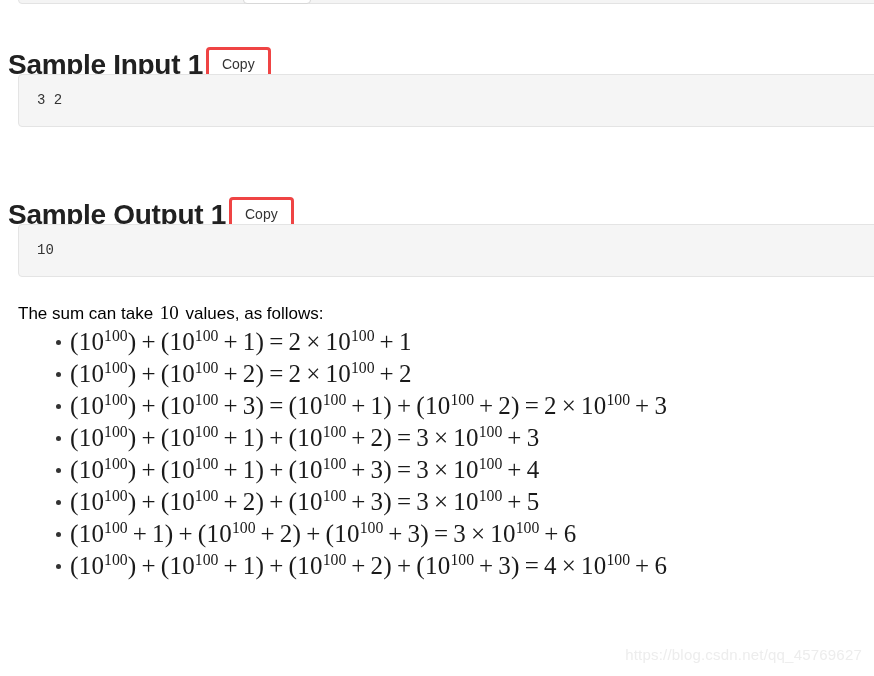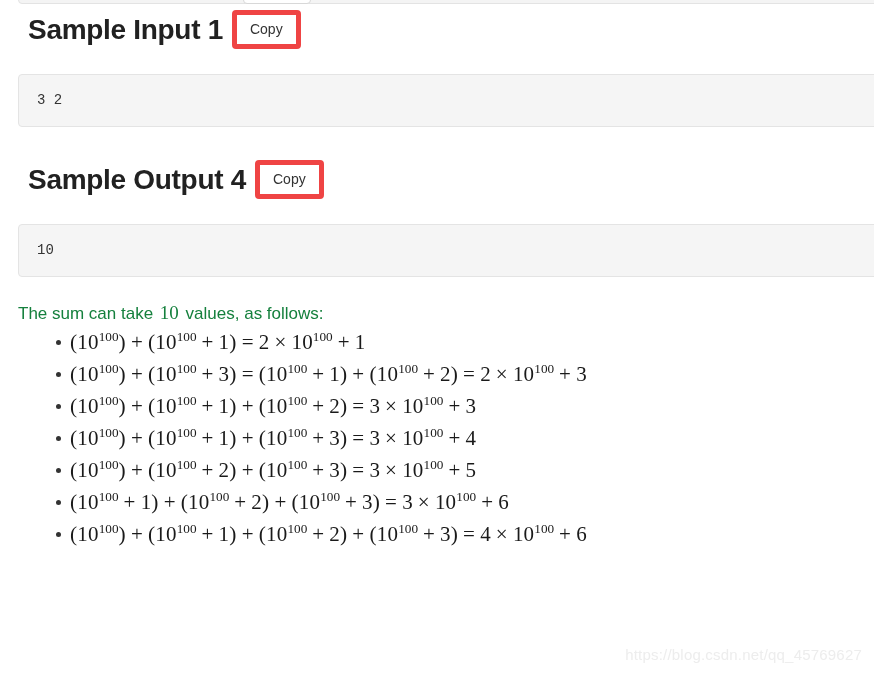--- a/index.html
+++ b/index.html
@@ -47,37 +47,38 @@
     border-radius: 4px;
     box-sizing: border-box;
   }
 
   
   .section { position: absolute; left: 0; width: 874px; }
 
   .heading-row {
     display: flex;
     align-items: center;
-    gap: 9px;
-    padding-left: 28px;
+    gap: 3px;
+    padding-left: 8px;
+    margin-top: 37px;
   }
   .heading {
     font-size: 28px;
     font-weight: bold;
     color: #212121;
     letter-spacing: -0.3px;
     line-height: 1.05;
     white-space: nowrap;
   }
   .copy-btn {
     font-family: "Liberation Sans", sans-serif;
     font-size: 14px;
     color: #333333;
     background: #ffffff;
-    border: 5px solid #ef4444;
+    border: 3px solid #ef4444;
     border-radius: 4px;
     padding: 7px 13px 8px 13px;
     line-height: 1;
     cursor: pointer;
     white-space: nowrap;
   }
 
   
   .code-block {
     position: absolute;
@@ -93,21 +94,21 @@
     padding: 16px 0 16px 18px;
     white-space: pre;
     line-height: 1.35;
   }
 
   
   .prose {
     position: absolute;
     left: 18px;
     font-size: 17px;
-    color: #15803d;
+    color: #000000;
     line-height: 1.4;
     white-space: nowrap;
   }
   .prose .mathnum {
     font-family: "Liberation Serif", serif;
     font-size: 19px;
     padding: 0 2px;
   }
 
   
@@ -132,21 +133,21 @@
     position: absolute;
     left: 56px;
     top: 14px;
     width: 5px;
     height: 5px;
     border-radius: 50%;
     background: #333333;
   }
   .math {
     font-family: "Liberation Serif", serif;
-    font-size: 21px;
+    font-size: 25px;
     color: #1a1a1a;
     letter-spacing: 0.2px;
   }
   .math sup {
     font-size: 0.63em;
     vertical-align: super;
     line-height: 0;
     letter-spacing: 0;
   }
   .math .op {
@@ -180,34 +181,35 @@
 <div class="section" style="top:10px;">
   <div class="heading-row">
     <span class="heading">Sample Input 1</span>
     <button class="copy-btn">Copy</button>
   </div>
 </div>
 <pre class="code-block" style="top:60px;">3 2</pre>
 
 <div class="section" style="top:160px;">
   <div class="heading-row">
-    <span class="heading">Sample Output 4</span>
+    <span class="heading">Sample Output 1</span>
     <button class="copy-btn">Copy</button>
   </div>
 </div>
 <pre class="code-block" style="top:210px;">10</pre>
 
 <p class="prose" style="top:283px;">
   <span>The sum can take</span>
   <span class="mathnum">10</span>
   <span>values, as follows:</span>
 </p>
 
 <ul class="math-list" id="math-list">
     <li class="math-item"><span class="math"><span class="paren">(</span>10<sup>100</sup><span class="paren">)</span><span class="op">+</span><span class="paren">(</span>10<sup>100</sup><span class="op">+</span>1<span class="paren">)</span><span class="op">=</span>2<span class="op">×</span>10<sup>100</sup><span class="op">+</span>1</span></li>
+    <li class="math-item"><span class="math"><span class="paren">(</span>10<sup>100</sup><span class="paren">)</span><span class="op">+</span><span class="paren">(</span>10<sup>100</sup><span class="op">+</span>2<span class="paren">)</span><span class="op">=</span>2<span class="op">×</span>10<sup>100</sup><span class="op">+</span>2</span></li>
     <li class="math-item"><span class="math"><span class="paren">(</span>10<sup>100</sup><span class="paren">)</span><span class="op">+</span><span class="paren">(</span>10<sup>100</sup><span class="op">+</span>3<span class="paren">)</span><span class="op">=</span><span class="paren">(</span>10<sup>100</sup><span class="op">+</span>1<span class="paren">)</span><span class="op">+</span><span class="paren">(</span>10<sup>100</sup><span class="op">+</span>2<span class="paren">)</span><span class="op">=</span>2<span class="op">×</span>10<sup>100</sup><span class="op">+</span>3</span></li>
     <li class="math-item"><span class="math"><span class="paren">(</span>10<sup>100</sup><span class="paren">)</span><span class="op">+</span><span class="paren">(</span>10<sup>100</sup><span class="op">+</span>1<span class="paren">)</span><span class="op">+</span><span class="paren">(</span>10<sup>100</sup><span class="op">+</span>2<span class="paren">)</span><span class="op">=</span>3<span class="op">×</span>10<sup>100</sup><span class="op">+</span>3</span></li>
     <li class="math-item"><span class="math"><span class="paren">(</span>10<sup>100</sup><span class="paren">)</span><span class="op">+</span><span class="paren">(</span>10<sup>100</sup><span class="op">+</span>1<span class="paren">)</span><span class="op">+</span><span class="paren">(</span>10<sup>100</sup><span class="op">+</span>3<span class="paren">)</span><span class="op">=</span>3<span class="op">×</span>10<sup>100</sup><span class="op">+</span>4</span></li>
     <li class="math-item"><span class="math"><span class="paren">(</span>10<sup>100</sup><span class="paren">)</span><span class="op">+</span><span class="paren">(</span>10<sup>100</sup><span class="op">+</span>2<span class="paren">)</span><span class="op">+</span><span class="paren">(</span>10<sup>100</sup><span class="op">+</span>3<span class="paren">)</span><span class="op">=</span>3<span class="op">×</span>10<sup>100</sup><span class="op">+</span>5</span></li>
     <li class="math-item"><span class="math"><span class="paren">(</span>10<sup>100</sup><span class="op">+</span>1<span class="paren">)</span><span class="op">+</span><span class="paren">(</span>10<sup>100</sup><span class="op">+</span>2<span class="paren">)</span><span class="op">+</span><span class="paren">(</span>10<sup>100</sup><span class="op">+</span>3<span class="paren">)</span><span class="op">=</span>3<span class="op">×</span>10<sup>100</sup><span class="op">+</span>6</span></li>
     <li class="math-item"><span class="math"><span class="paren">(</span>10<sup>100</sup><span class="paren">)</span><span class="op">+</span><span class="paren">(</span>10<sup>100</sup><span class="op">+</span>1<span class="paren">)</span><span class="op">+</span><span class="paren">(</span>10<sup>100</sup><span class="op">+</span>2<span class="paren">)</span><span class="op">+</span><span class="paren">(</span>10<sup>100</sup><span class="op">+</span>3<span class="paren">)</span><span class="op">=</span>4<span class="op">×</span>10<sup>100</sup><span class="op">+</span>6</span></li>
   </ul>
 
 <div class="watermark">https://blog.csdn.net/qq_45769627</div>
 

